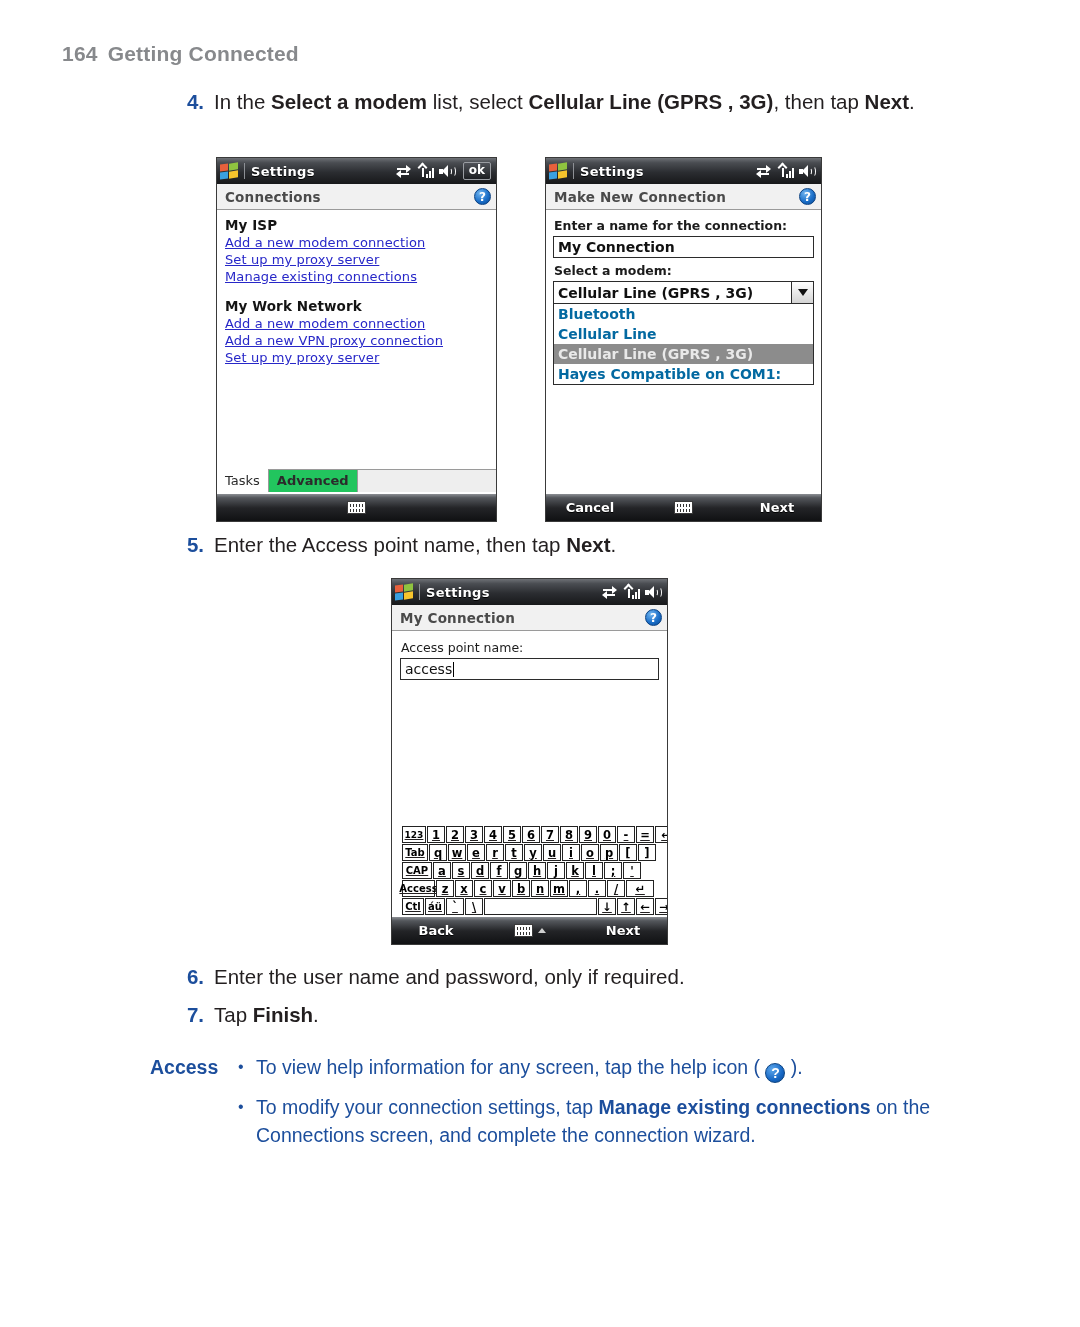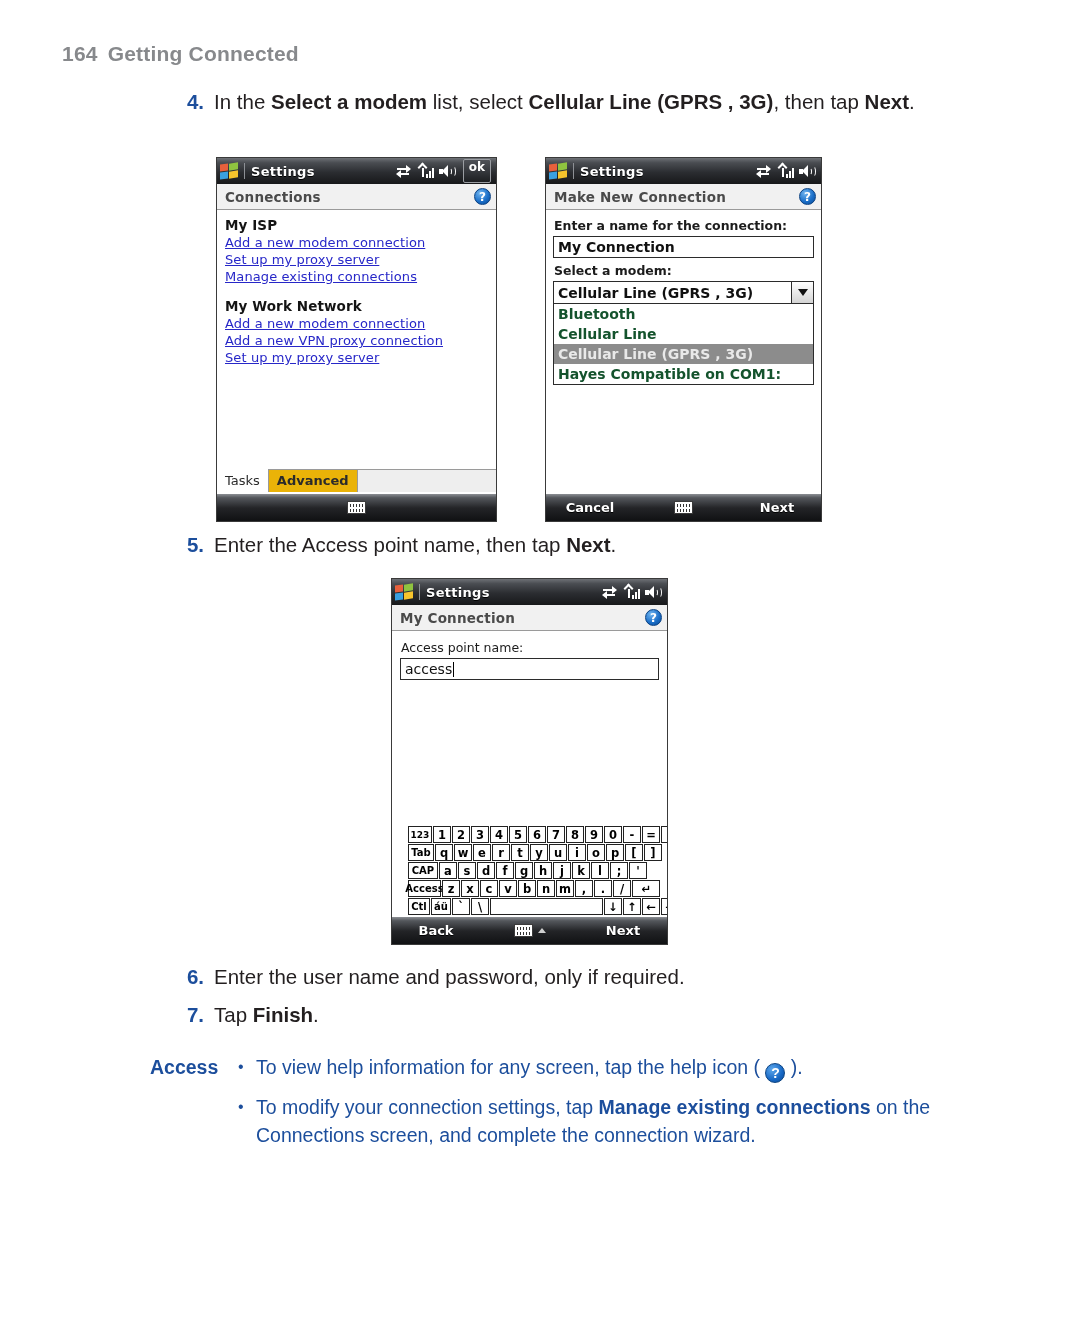--- a/index.html
+++ b/index.html
@@ -128,21 +128,21 @@
      border-top:6.5px solid transparent;border-bottom:6.5px solid transparent;border-right:6px solid #fff;}
   .ic-spk .w1,.ic-spk .w2 { position:absolute; border:1.5px solid #fff; border-radius:50%;
      border-left-color:transparent; border-top-color:transparent; border-bottom-color:transparent; }
   .ic-spk .w1 { left:9px; top:3px; width:4px;height:7px;}
   .ic-spk .w2 { left:11px; top:1px; width:6px;height:11px;}
 
   .ok-btn {
     background:linear-gradient(180deg,#4f5258,#1d1f22);
     border:1px solid #9a9da2;
     color:#fff; font-size:12px; font-weight:bold;
-    padding:1px 5px 8px; border-radius:2px; line-height:13px;
+    padding:1px 5px 2px; border-radius:2px; line-height:13px;
   }
 
   
   .subhdr {
     height:26px; background:#f1f1f1;
     border-bottom:1px solid #9a9a9a;
     display:flex; align-items:center;
     padding:0 5px 0 8px;
   }
   .subhdr .t { flex:1; font-size:13.5px; font-weight:bold; color:#4a4a4a; letter-spacing:0.2px; }
@@ -175,21 +175,21 @@
     position:absolute; left:0; bottom:0; width:100%;
     height:25px; display:flex; align-items:flex-end;
     background:#fff;
   }
   .tab {
     font-size:13px; color:#2b2b2b; padding:3px 8px 4px;
     border-top:1px solid #9a9a9a; border-right:1px solid #9a9a9a;
     background:#ffffff; line-height:15px;
   }
   .tab.plain { border-left:none; border-top:none; border-right:none; background:transparent; }
-  .tab.sel { font-weight:bold; background:#eab308; border-left:1px solid #9a9a9a;}
+  .tab.sel { font-weight:bold; background:#22c55e; border-left:1px solid #9a9a9a;}
   .tabfill { flex:1; border-top:1px solid #9a9a9a; background:#eeeeee; height:23px; }
 
   
   .softbar {
     position:absolute; left:0; bottom:0; width:100%; height:27px;
     background:linear-gradient(180deg,#8c8f94 0%,#54575c 14%,#232427 52%,#101113 100%);
     display:flex; align-items:center; justify-content:space-between;
     padding:0 14px;
   }
   .soft-lbl { color:#fff; font-size:13px; font-weight:bold; text-shadow:0 1px 0 #000;
@@ -226,29 +226,29 @@
   .combo .arrowbox {
     width:22px; height:21px; background:linear-gradient(180deg,#fefefe,#d4d4d4);
     border-left:1px solid #2b2b2b;
     display:flex; align-items:center; justify-content:center;
   }
   .dn-tri { width:0;height:0;border-left:5px solid transparent;border-right:5px solid transparent;
             border-top:7px solid #111; }
   .droplist {
     border:1px solid #2b2b2b; border-top:none; background:#fff;
   }
-  .dl-item { font-size:14px; color:#14532d; padding:0 4px; height:20px; line-height:20px;
+  .dl-item { font-size:14px; color:#0369a1; padding:0 4px; height:20px; line-height:20px;
              white-space:nowrap; }
   .dl-item.sel { background:#8c8c8c; color:#e9e9e9; }
 
   .caret { display:inline-block; width:1px; height:15px; background:#000; margin-left:1px;
            vertical-align:-2px; }
 
   
-  .kb { position:absolute; left:16px; bottom:28px; width:272px; }
+  .kb { position:absolute; left:10px; bottom:28px; width:272px;text-decoration:underline; }
   .kb-row { display:flex; height:17px; margin-bottom:1px; }
   .key {
     border:1px solid #222; background:#fff; color:#000;
     font-size:11.5px; line-height:14px; text-align:center;
     margin-right:1px; flex:none;
     display:flex; align-items:center; justify-content:center;
     font-family:"DejaVu Sans", sans-serif;
     font-weight:bold;
   }
   .key.num { font-size:9px; }

